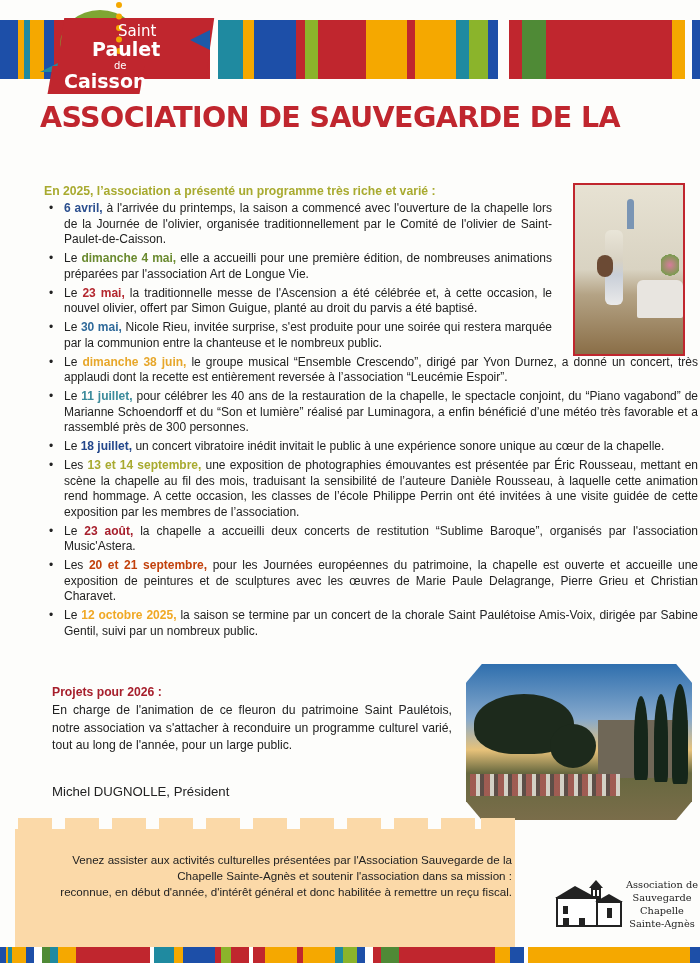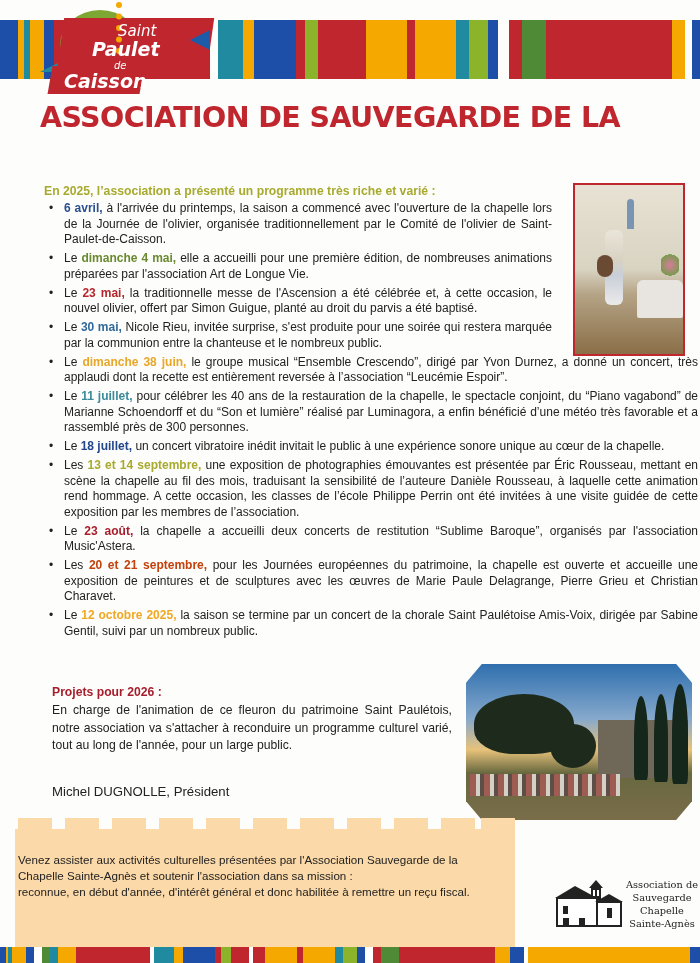--- a/index.html
+++ b/index.html
@@ -8,21 +8,21 @@
 
   
   .top-stripes { position: absolute; left: 0; top: 20px; width: 700px; height: 59px; }
   .stripe { position: absolute; top: 0; height: 59px; }
 
   
   .logo { position: absolute; left: 40px; top: 2px; width: 150px; height: 92px; }
   .logo-ring { position: absolute; left: 20px; top: 8px; width: 80px; height: 70px; border: 11px solid #7ea633; border-radius: 50%; border-right-color: transparent; }
   .logo-box { position: absolute; left: 20px; top: 16px; width: 150px; height: 60px; background: #c0262e; transform: skewX(-8deg); }
   .logo-box2 { position: absolute; left: 10px; top: 64px; width: 92px; height: 28px; background: #c0262e; transform: skewX(-10deg); }
-  .logo-text { position: absolute; color: #fff; font-style: italic; font-family: "DejaVu Sans", sans-serif; }
+  .logo-text { position: absolute; color: #fff; font-family: "DejaVu Sans", sans-serif; }
   .lt1 { left: 78px; top: 20px; font-size: 15px; }
   .lt2 { left: 52px; top: 36px; font-size: 19px; font-weight: bold; }
   .lt3 { left: 74px; top: 58px; font-size: 10px; }
   .lt4 { left: 24px; top: 68px; font-size: 19px; font-weight: bold; }
   .logo-dots { position: absolute; left: 76px; top: 0px; width: 6px; height: 52px; border-left: 6px dotted #f5a800; }
   .logo-tri { position: absolute; left: 150px; top: 28px; width: 0; height: 0; border-top: 10px solid transparent; border-bottom: 10px solid transparent; border-right: 20px solid #1d5aa8; }
   .logo-tri2 { position: absolute; left: 0px; top: 58px; width: 0; height: 0; border-left: 24px solid transparent; border-bottom: 12px solid #1f8aa0; }
 
   
   .title { position: absolute; left: 40px; top: 101px; width: 640px; color: #c0262e; font-family: "DejaVu Sans", sans-serif; font-weight: bold; font-size: 28.5px; line-height: 34px; letter-spacing: -0.6px; }
@@ -55,21 +55,21 @@
   .photo2 .chapel { position: absolute; left: 132px; top: 56px; width: 90px; height: 58px; background: #6f6757; }
   .photo2 .cyp1 { position: absolute; left: 168px; top: 32px; width: 14px; height: 84px; background: #15261a; border-radius: 50% 50% 10% 10%; }
   .photo2 .cyp2 { position: absolute; left: 188px; top: 30px; width: 14px; height: 88px; background: #15261a; border-radius: 50% 50% 10% 10%; }
   .photo2 .cyp3 { position: absolute; left: 206px; top: 20px; width: 16px; height: 100px; background: #15261a; border-radius: 50% 50% 10% 10%; }
   .photo2 .crowd { position: absolute; left: 4px; top: 110px; width: 150px; height: 22px; background: repeating-linear-gradient(90deg, #a85a55 0 6px, #e5e3dc 6px 10px, #5a4a48 10px 14px); opacity: 0.85; }
 
   
   .callout { position: absolute; left: 15px; top: 829px; width: 500px; height: 120px; background: #fbd9a8; }
   .crenels { position: absolute; left: 15px; top: 818px; width: 500px; height: 12px; }
   .crenel { position: absolute; top: 0; width: 34px; height: 12px; background: #fbd9a8; }
-  .callout-text { position: absolute; left: 18px; top: 852px; width: 494px; text-align: left; font-size: 11.6px; line-height: 15.8px; color: #222; }
+  .callout-text { position: absolute; left: 18px; top: 852px; width: 494px; text-align: right; font-size: 11.6px; line-height: 15.8px; color: #222; }
 
   .chapel-logo { position: absolute; left: 553px; top: 880px; width: 72px; height: 48px; }
   .assoc-name { position: absolute; left: 622px; top: 878px; width: 80px; text-align: center; font-family: "DejaVu Serif", serif; font-size: 9.8px; line-height: 13px; color: #222; }
 
   .bottom-stripes { position: absolute; left: 0; top: 947px; width: 700px; height: 16px; background: #f5a800; }
   .bstripe { position: absolute; top: 0; height: 16px; }
 </style>
 </head>
 <body>
 

